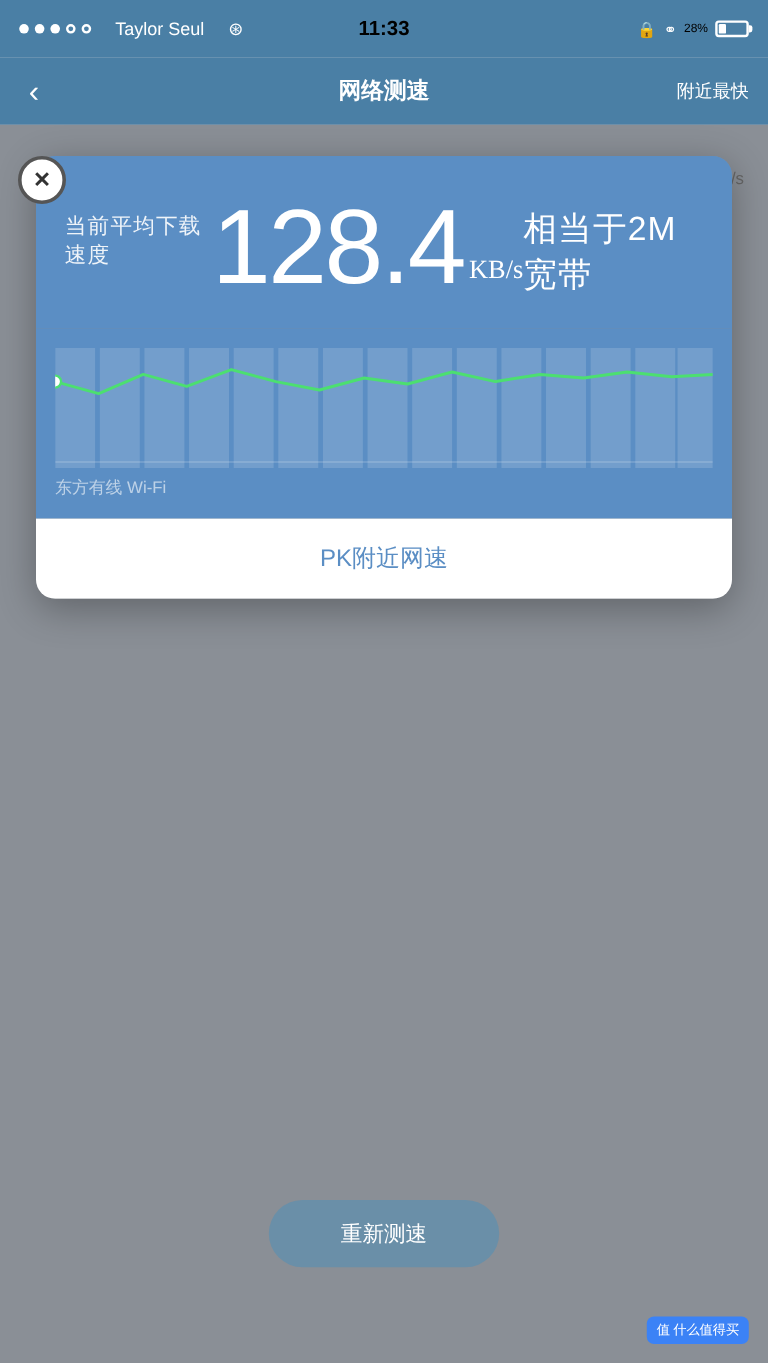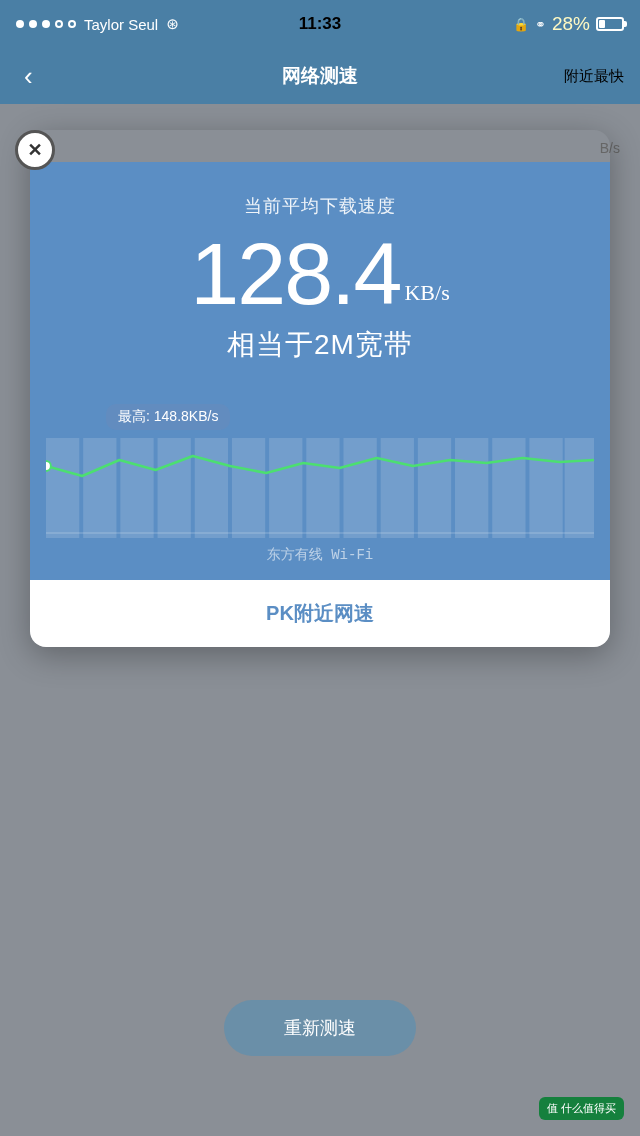--- a/index.html
+++ b/index.html
@@ -21,21 +21,21 @@
       display: flex;
       align-items: center;
       justify-content: space-between;
       padding: 0 16px;
       position: relative;
       z-index: 10;
     }
     .status-left {
       display: flex;
       align-items: center;
-      gap: 8px;
+      gap: 20px;
     }
     .dots {
       display: flex; gap: 5px; align-items: center;
     }
     .dot {
       width: 8px; height: 8px; border-radius: 50%;
       background: white;
     }
     .dot.empty {
       background: transparent;
@@ -61,22 +61,22 @@
     .status-right {
       display: flex;
       align-items: center;
       gap: 6px;
     }
     .lock-icon, .bt-icon {
       color: white;
       font-size: 13px;
     }
     .battery-text {
-      color: #fef9c3;
-      font-size: 19px;
+      color: #000000;
+      font-size: 10px;
       text-align: center;
     }
     .battery-bar {
       width: 28px; height: 14px;
       border: 2px solid white;
       border-radius: 3px;
       position: relative;
       display: flex;
       align-items: center;
       padding: 1px;
@@ -118,21 +118,21 @@
     }
     .nav-title {
       color: white;
       font-size: 19px;
       font-weight: 600;
       position: absolute;
       left: 50%;
       transform: translateX(-50%);
     }
     .nav-right {
-      color: #000000;
+      color: #ffffff;
       font-size: 15px;
     }
 
     
     .bg-content {
       position: absolute;
       top: 104px;
       left: 0;
       right: 0;
       bottom: 0;
@@ -185,23 +185,22 @@
       font-size: 18px;
       color: #333;
       font-weight: bold;
     }
 
     
     .modal-top {
       background: #5b8ec4;
       padding: 32px 24px 24px;
       display: flex;
-      flex-direction: column;
-      align-items: center;
-      margin-top: 32px;
+      flex-direction: row;
+      align-items: center;
     }
     .modal-subtitle {
       color: rgba(255,255,255,0.9);
       font-size: 18px;
       margin-bottom: 12px;
       letter-spacing: 1px;
     }
     .speed-value-row {
       display: flex;
       align-items: flex-end;
@@ -245,37 +244,36 @@
       font-size: 14px;
       display: inline-block;
       margin-bottom: 8px;
       margin-left: 60px;
     }
     .chart-svg-wrap {
       width: 100%;
       height: 100px;
     }
     .chart-network-label {
-      text-align: center;
+      text-align: left;
       color: rgba(255,255,255,0.6);
       font-size: 14px;
       padding: 8px 0 4px;
-      font-family: Liberation Mono, monospace;
     }
 
     
     .modal-bottom {
       background: white;
       padding: 20px;
       text-align: center;
     }
     .pk-button-text {
       color: #5b8ec4;
       font-size: 20px;
-      font-weight: 700;
+      font-weight: 400;
     }
 
     
     .retest-btn {
       position: absolute;
       bottom: 80px;
       left: 50%;
       transform: translateX(-50%);
       background: #6a8fa8;
       border-radius: 30px;
@@ -286,26 +284,27 @@
       white-space: nowrap;
       cursor: pointer;
       margin-top: 39px;
     }
 
     
     .bottom-badge {
       position: absolute;
       bottom: 16px;
       right: 16px;
-      background: #15803d;
+      background: #3b82f6;
       border-radius: 6px;
       padding: 4px 8px;
       color: white;
       font-size: 11px;
       z-index: 25;
+      font-family: Liberation Serif, serif;
     }
 
     
     .bar-col {
       fill: rgba(255,255,255,0.15);
     }
   </style>
 </head>
 <body>
 
@@ -353,21 +352,20 @@
   <div class="modal-top">
     <span class="modal-subtitle">当前平均下载速度</span>
     <div class="speed-value-row">
       <span class="speed-number">128.4</span>
       <span class="speed-unit">KB/s</span>
     </div>
     <span class="speed-equiv">相当于2M宽带</span>
   </div>
 
   <div class="chart-area">
-    <div class="chart-tooltip">最高: 148.8KB/s</div>
     <div class="chart-svg-wrap">
       <svg width="100%" height="100" viewBox="0 0 560 100" preserveAspectRatio="none">
 
         <rect class="bar-col" x="0" y="0" width="34" height="100"></rect>
         <rect class="bar-col" x="38" y="0" width="34" height="100"></rect>
         <rect class="bar-col" x="76" y="0" width="34" height="100"></rect>
         <rect class="bar-col" x="114" y="0" width="34" height="100"></rect>
         <rect class="bar-col" x="152" y="0" width="34" height="100"></rect>
         <rect class="bar-col" x="190" y="0" width="34" height="100"></rect>
         <rect class="bar-col" x="228" y="0" width="34" height="100"></rect>

